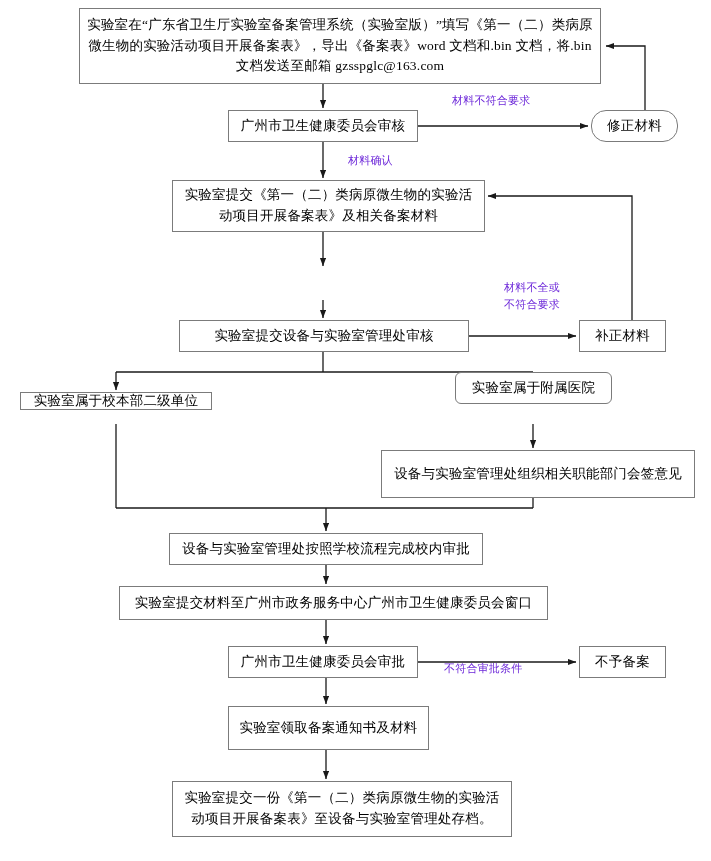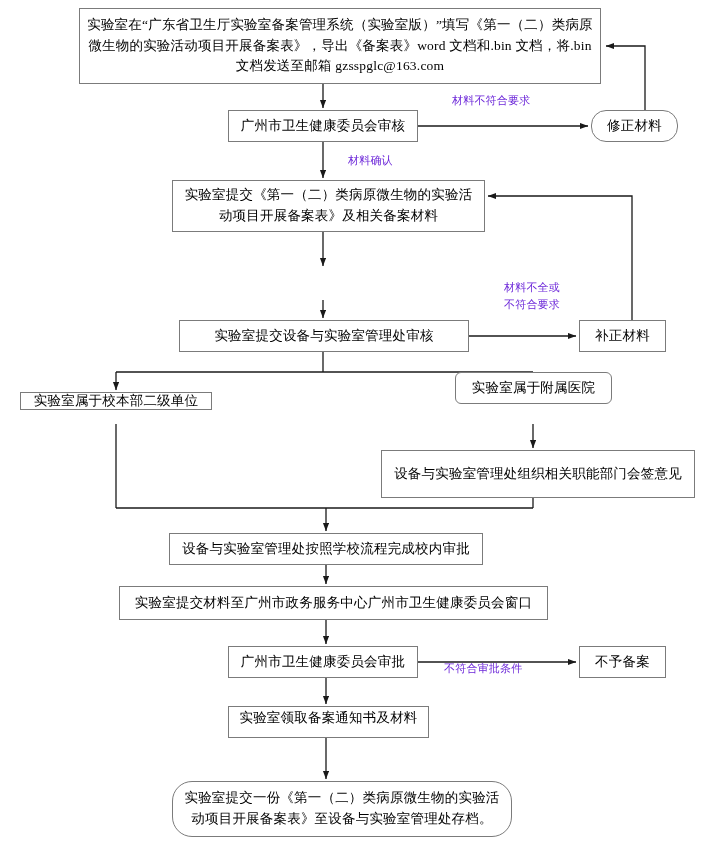--- a/index.html
+++ b/index.html
@@ -161,25 +161,25 @@
   </div>
 
   <div class="node" style="left:228px; top:646px; width:190px; height:32px;">
     <span class="node-text">广州市卫生健康委员会审批</span>
   </div>
 
   <div class="node" style="left:579px; top:646px; width:87px; height:32px;">
     <span class="node-text">不予备案</span>
   </div>
 
-  <div class="node" style="left:228px; top:706px; width:201px; height:32px;align-items:flex-end;">
+  <div class="node" style="left:228px; top:706px; width:201px; height:44px;">
     <span class="node-text">实验室领取备案通知书及材料</span>
   </div>
 
-  <div class="node" style="left:172px; top:781px; width:340px; height:56px;border-radius:20px;">
+  <div class="node" style="left:172px; top:781px; width:340px; height:56px;">
     <span class="node-text">实验室提交一份《第一（二）类病原微生物的实验活动项目开展备案表》至设备与实验室管理处存档。</span>
   </div>
 
   <div class="edge-label" style="left:452px; top:92px;">材料不符合要求</div>
 
   <div class="edge-label" style="left:348px; top:152px;">材料确认</div>
 
   <div class="edge-label" style="left:492px; top:279px;margin-left:12px;">材料不全或
 不符合要求</div>
 

